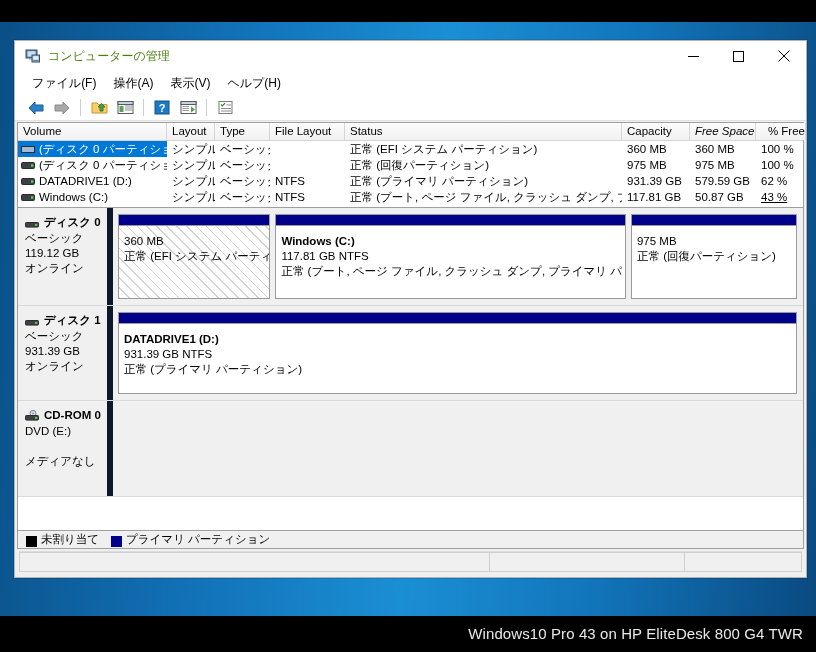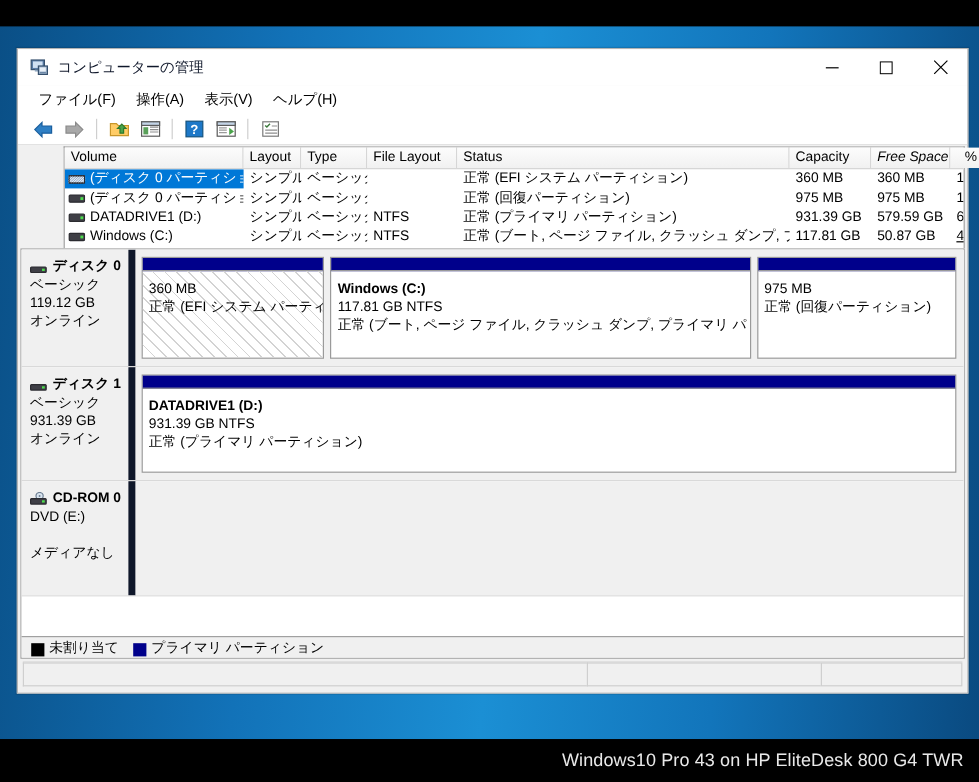--- a/index.html
+++ b/index.html
@@ -34,21 +34,21 @@
     box-shadow: 0 0 0 1px rgba(0,0,0,.12);
     display: flex; flex-direction: column;
   }
 
   
   .titlebar {
     height: 30px; background: #fff; display: flex; align-items: center;
     flex: 0 0 auto;
   }
   .titlebar .tb-icon { margin-left: 10px; margin-right: 7px; width: 16px; height: 16px; flex: 0 0 auto; }
-  .titlebar .tb-text { font-size: 12px; color: #0f172a; flex: 1 1 auto; }
+  .titlebar .tb-text { font-size: 12px; color: #4d7c0f; flex: 1 1 auto; }
   .winbtns { display: flex; height: 30px; }
   .winbtn {
     width: 45px; height: 30px; display: flex; align-items: center; justify-content: center;
     cursor: default;
   }
   .winbtn svg { display: block; }
 
   
   .menubar {
     height: 24px; background: #fff; display: flex; align-items: center;
@@ -70,21 +70,21 @@
     flex: 1 1 auto; display: flex; flex-direction: column;
     padding: 1px 2px 2px 2px; background: #f0f0f0;
     min-height: 0;
   }
   .pane {
     border: 1px solid #a0a0a0; background: #fff;
     display: flex; flex-direction: column; min-height: 0;
   }
 
   
-  #volume-pane { flex: 0 0 85px; border-bottom: none; margin-left: 36px; }
+  #volume-pane { flex: 0 0 85px; border-bottom: none; }
   .lv-head { display: flex; height: 18px; background: #f0f0f0; flex: 0 0 auto;
              border-bottom: 1px solid #d6d6d6; }
   .lv-h {
     font-size: 11.5px; color: #000; line-height: 17px;
     padding-left: 5px; border-right: 1px solid #d6d6d6;
     background: linear-gradient(#fcfcfc, #f1f1f1);
     overflow: hidden; white-space: nowrap; flex: 0 0 auto;
   }
   .lv-body { flex: 1 1 auto; overflow: hidden; }
   .lv-row { display: flex; height: 16px; align-items: center; font-size: 11.5px; color: #000; }

